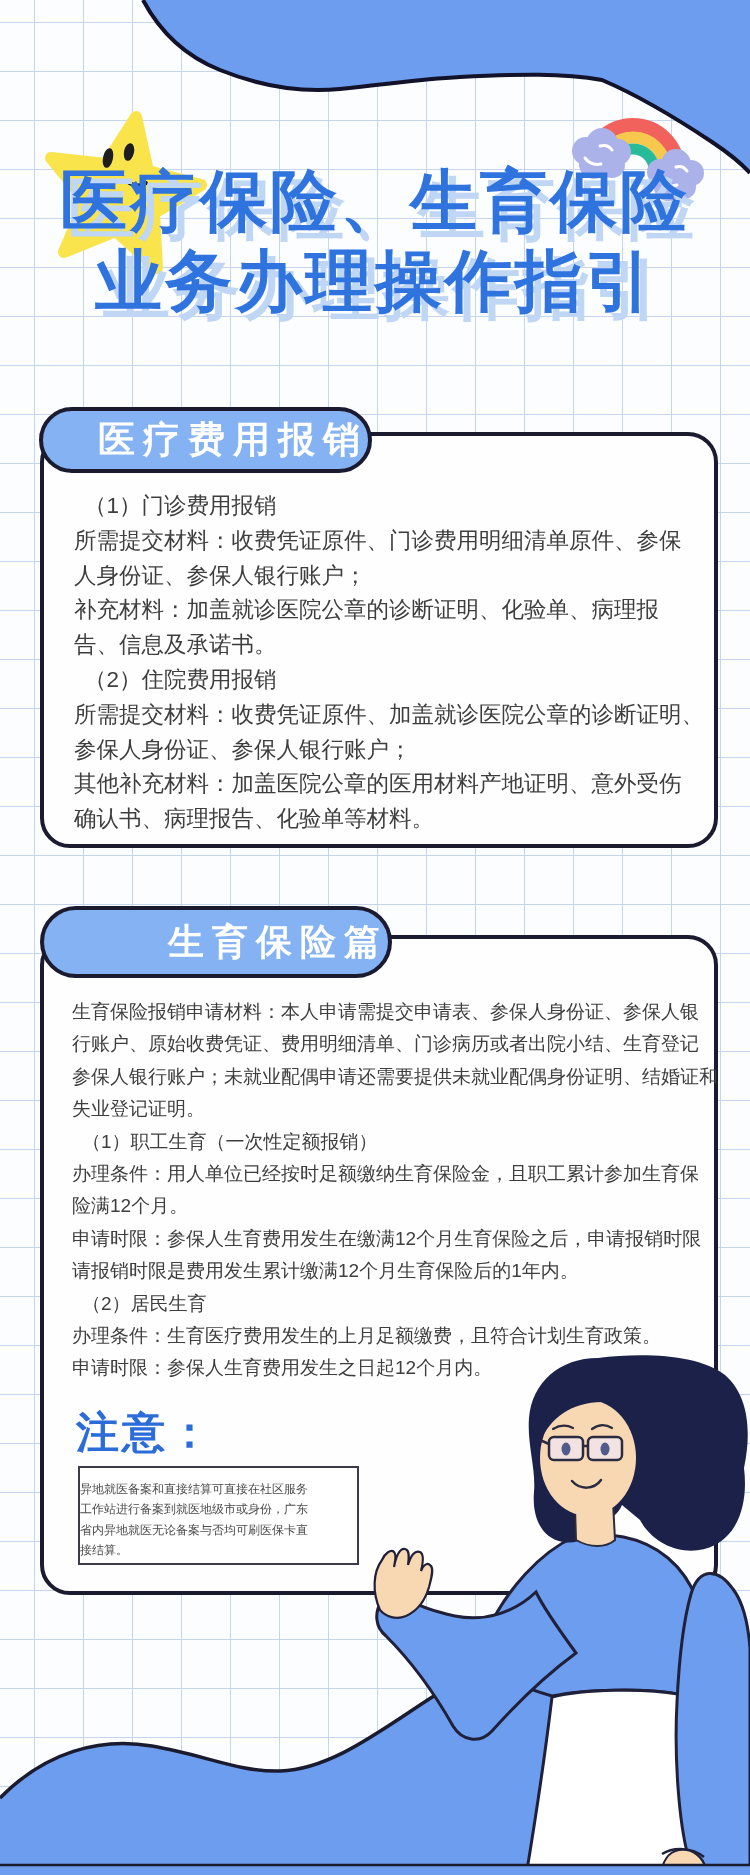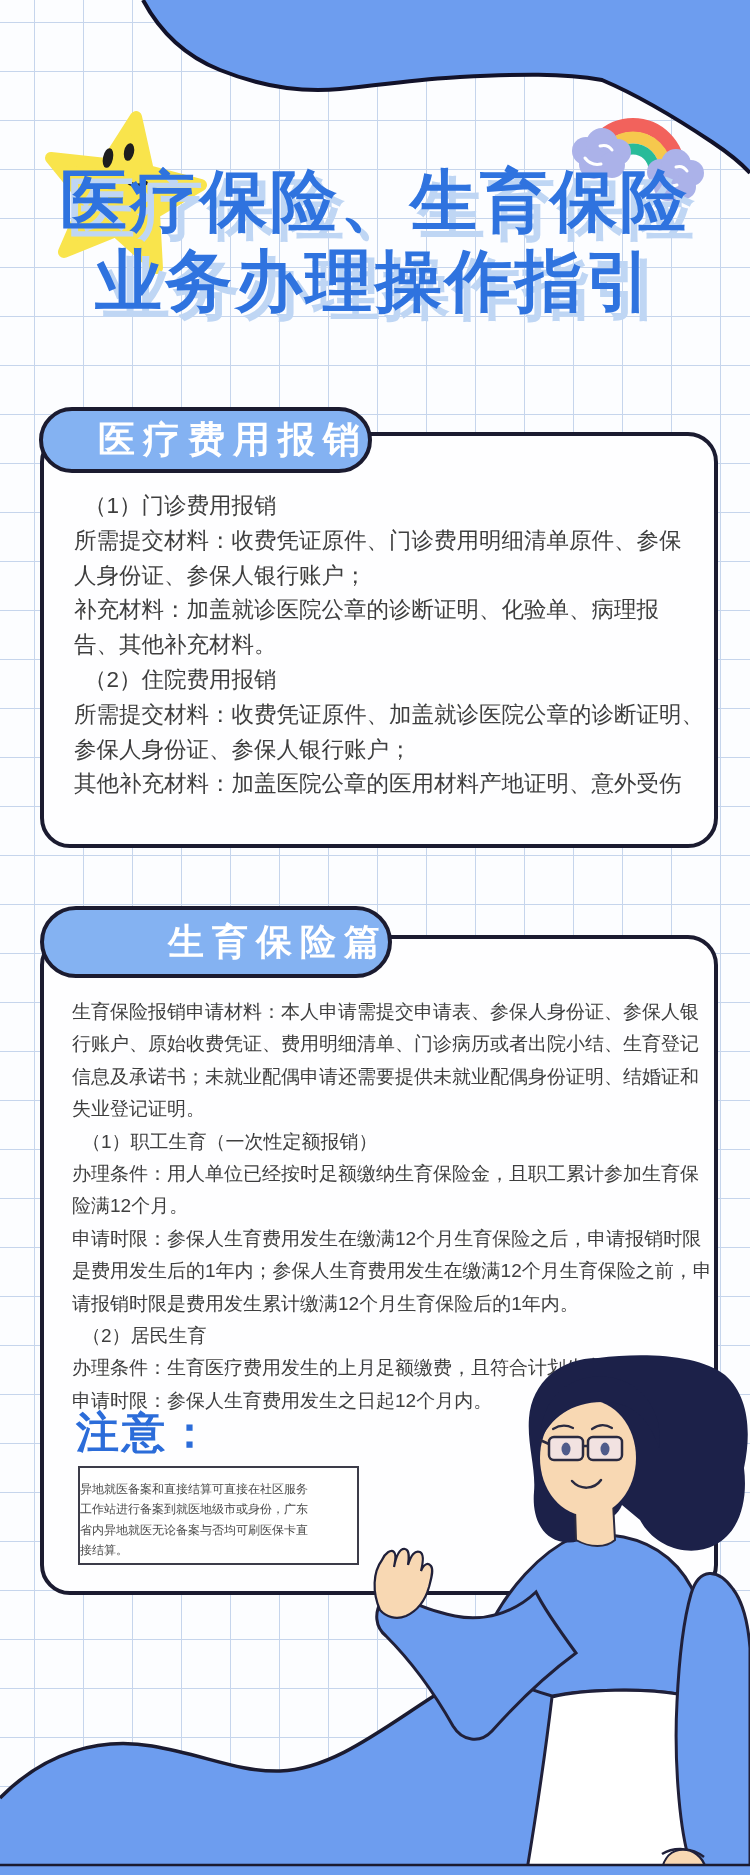--- a/index.html
+++ b/index.html
@@ -96,41 +96,41 @@
 
   <div class="card card1"></div>
   <div class="pill pill1">
     <span>医疗费用报销</span>
   </div>
   <div class="body-text body1">
       <div class="tline indent">（1）门诊费用报销</div>
       <div class="tline">所需提交材料：收费凭证原件、门诊费用明细清单原件、参保</div>
       <div class="tline">人身份证、参保人银行账户；</div>
       <div class="tline">补充材料：加盖就诊医院公章的诊断证明、化验单、病理报</div>
-      <div class="tline">告、其他补充材料。</div>
+      <div class="tline">告、信息及承诺书。</div>
       <div class="tline indent">（2）住院费用报销</div>
       <div class="tline">所需提交材料：收费凭证原件、加盖就诊医院公章的诊断证明、</div>
       <div class="tline">参保人身份证、参保人银行账户；</div>
       <div class="tline">其他补充材料：加盖医院公章的医用材料产地证明、意外受伤</div>
+      <div class="tline">确认书、病理报告、化验单等材料。</div>
     </div>
 
   <div class="card card2"></div>
   <div class="pill pill2">
     <span>生育保险篇</span>
   </div>
   <div class="body-text body2">
       <div class="tline">生育保险报销申请材料：本人申请需提交申请表、参保人身份证、参保人银</div>
       <div class="tline">行账户、原始收费凭证、费用明细清单、门诊病历或者出院小结、生育登记</div>
-      <div class="tline">信息及承诺书；未就业配偶申请还需要提供未就业配偶身份证明、结婚证和</div>
+      <div class="tline">参保人银行账户；未就业配偶申请还需要提供未就业配偶身份证明、结婚证和</div>
       <div class="tline">失业登记证明。</div>
       <div class="tline indent">（1）职工生育（一次性定额报销）</div>
       <div class="tline">办理条件：用人单位已经按时足额缴纳生育保险金，且职工累计参加生育保</div>
       <div class="tline">险满12个月。</div>
       <div class="tline">申请时限：参保人生育费用发生在缴满12个月生育保险之后，申请报销时限</div>
-      <div class="tline">是费用发生后的1年内；参保人生育费用发生在缴满12个月生育保险之前，申</div>
       <div class="tline">请报销时限是费用发生累计缴满12个月生育保险后的1年内。</div>
       <div class="tline indent">（2）居民生育</div>
       <div class="tline">办理条件：生育医疗费用发生的上月足额缴费，且符合计划生育政策。</div>
       <div class="tline">申请时限：参保人生育费用发生之日起12个月内。</div>
     </div>
 
   <div class="notice-label">注意：</div>
   <div class="notice-box">
       <div class="tline">异地就医备案和直接结算可直接在社区服务</div>
       <div class="tline">工作站进行备案到就医地级市或身份，广东</div>

